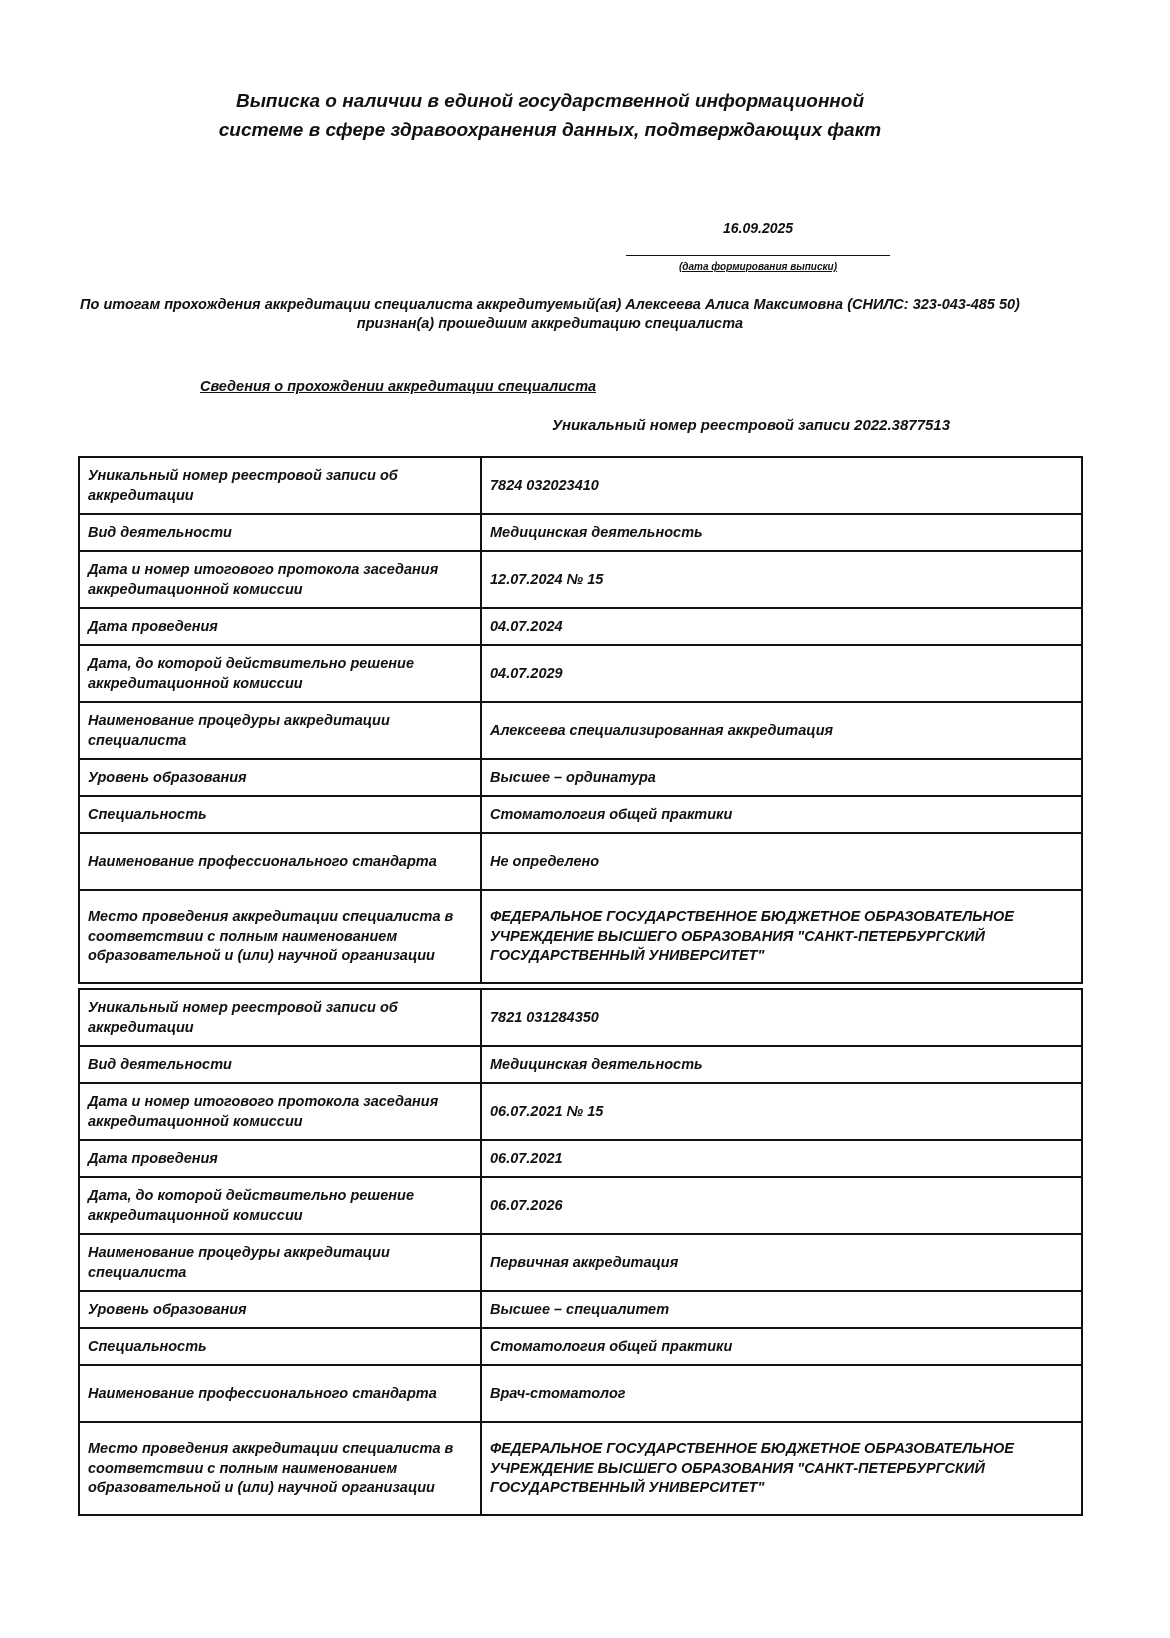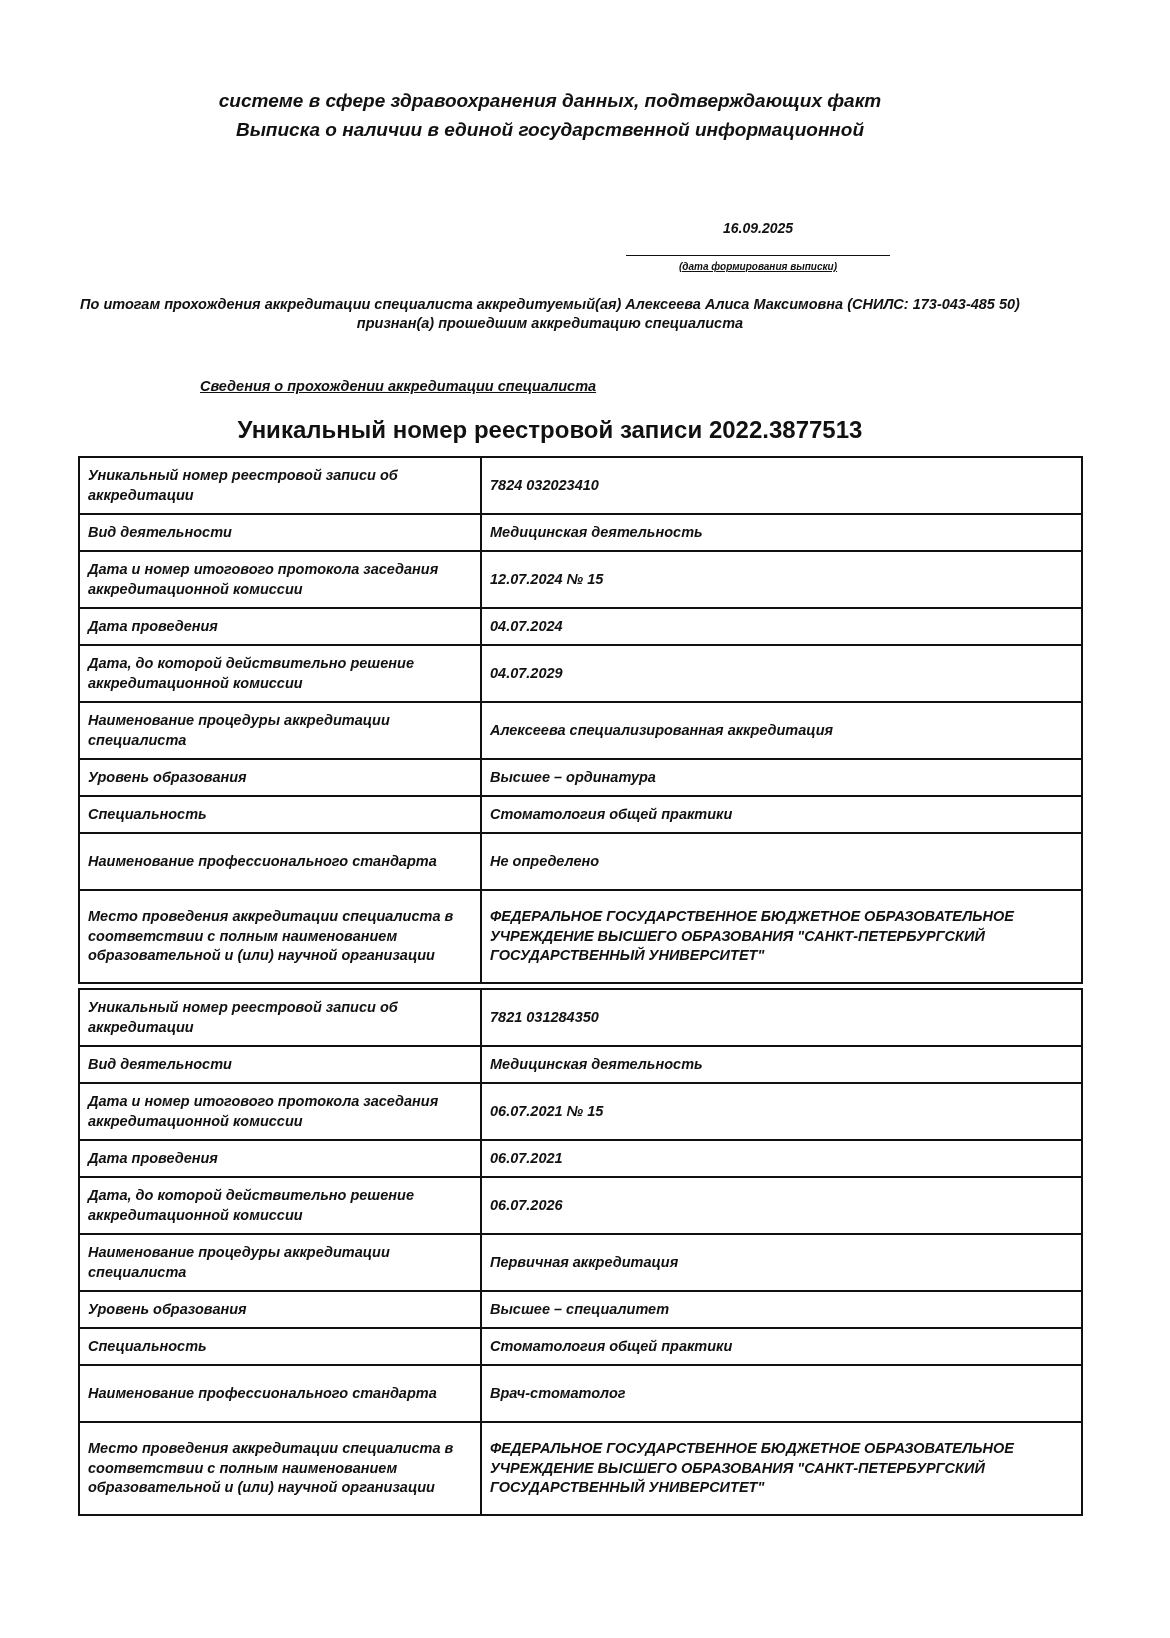--- a/index.html
+++ b/index.html
@@ -66,23 +66,24 @@
       font-style: italic;
       font-weight: bold;
       font-size: 14.5px;
       text-decoration: underline;
     }
     .registry-number {
       position: absolute;
       left: 150px;
       width: 800px;
       top: 416px;
-      text-align: center;
-      font-weight: bold;
-      font-size: 24px;
+      text-align: right;
+      font-style: italic;
+      font-weight: bold;
+      font-size: 15px;
     }
     table.record {
       position: absolute;
       left: 46px;
       width: 1005px;
       border-collapse: collapse;
       table-layout: fixed;
       border: 2px solid #111;
       margin-left: 32px;
     }
@@ -100,30 +101,30 @@
     table.record tr.h1 td { height: 29px; }
     table.record tr.h2 td { height: 49px; }
     table.record tr.h4 td { height: 85px; }
     #record-1 { top: 456px; }
     #record-2 { top: 988px; }
   </style>
 </head>
 <body>
 
 <div class="doc-title">
+  <div>Выписка о наличии в единой государственной информационной</div>
   <div>системе в сфере здравоохранения данных, подтверждающих факт</div>
-  <div>Выписка о наличии в единой государственной информационной</div>
 </div>
 
 <div class="date-block">
   <div class="date-value">16.09.2025</div>
   <div class="date-caption">(дата формирования выписки)</div>
 </div>
 
-<div class="intro">По итогам прохождения аккредитации специалиста аккредитуемый(ая) Алексеева Алиса Максимовна (СНИЛС: 173-043-485 50) признан(а) прошедшим аккредитацию специалиста</div>
+<div class="intro">По итогам прохождения аккредитации специалиста аккредитуемый(ая) Алексеева Алиса Максимовна (СНИЛС: 323-043-485 50) признан(а) прошедшим аккредитацию специалиста</div>
 
 <div class="section-heading">Сведения о прохождении аккредитации специалиста</div>
 
 <div class="registry-number">Уникальный номер реестровой записи 2022.3877513</div>
 
 <table class="record" id="record-1">
   <tbody>
     <tr class="h2">
       <td class="label">Уникальный номер реестровой записи об аккредитации</td>
       <td>7824 032023410</td>

